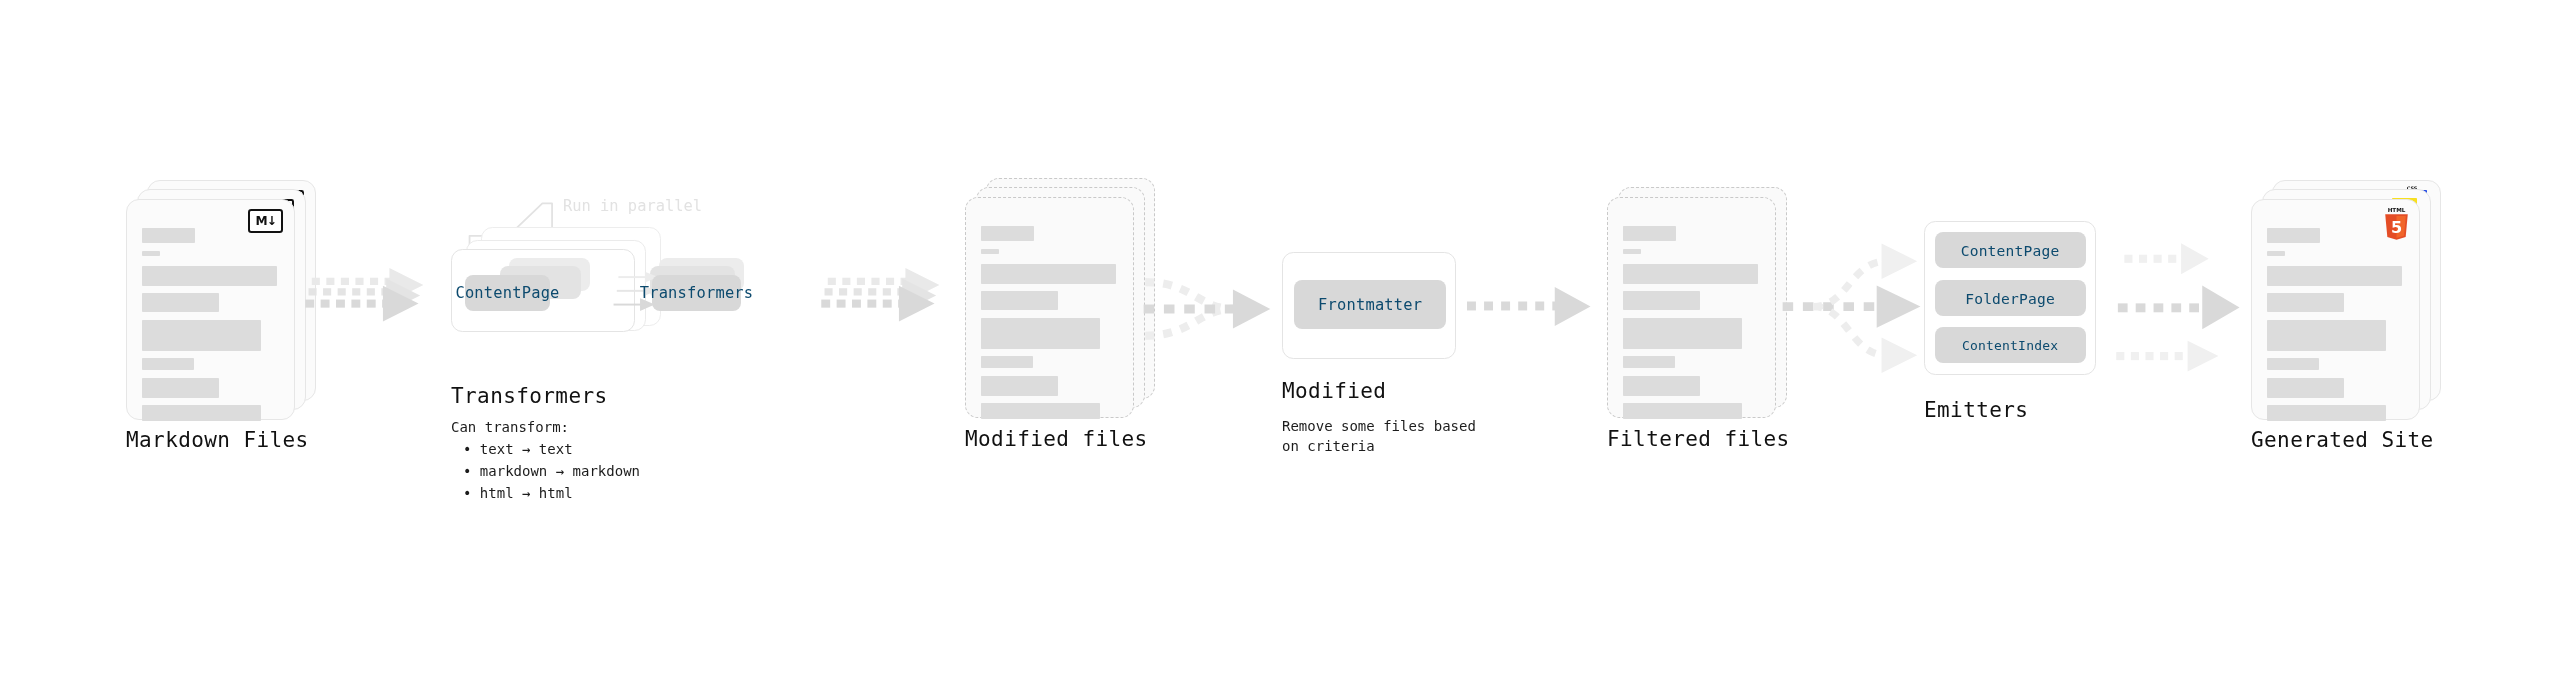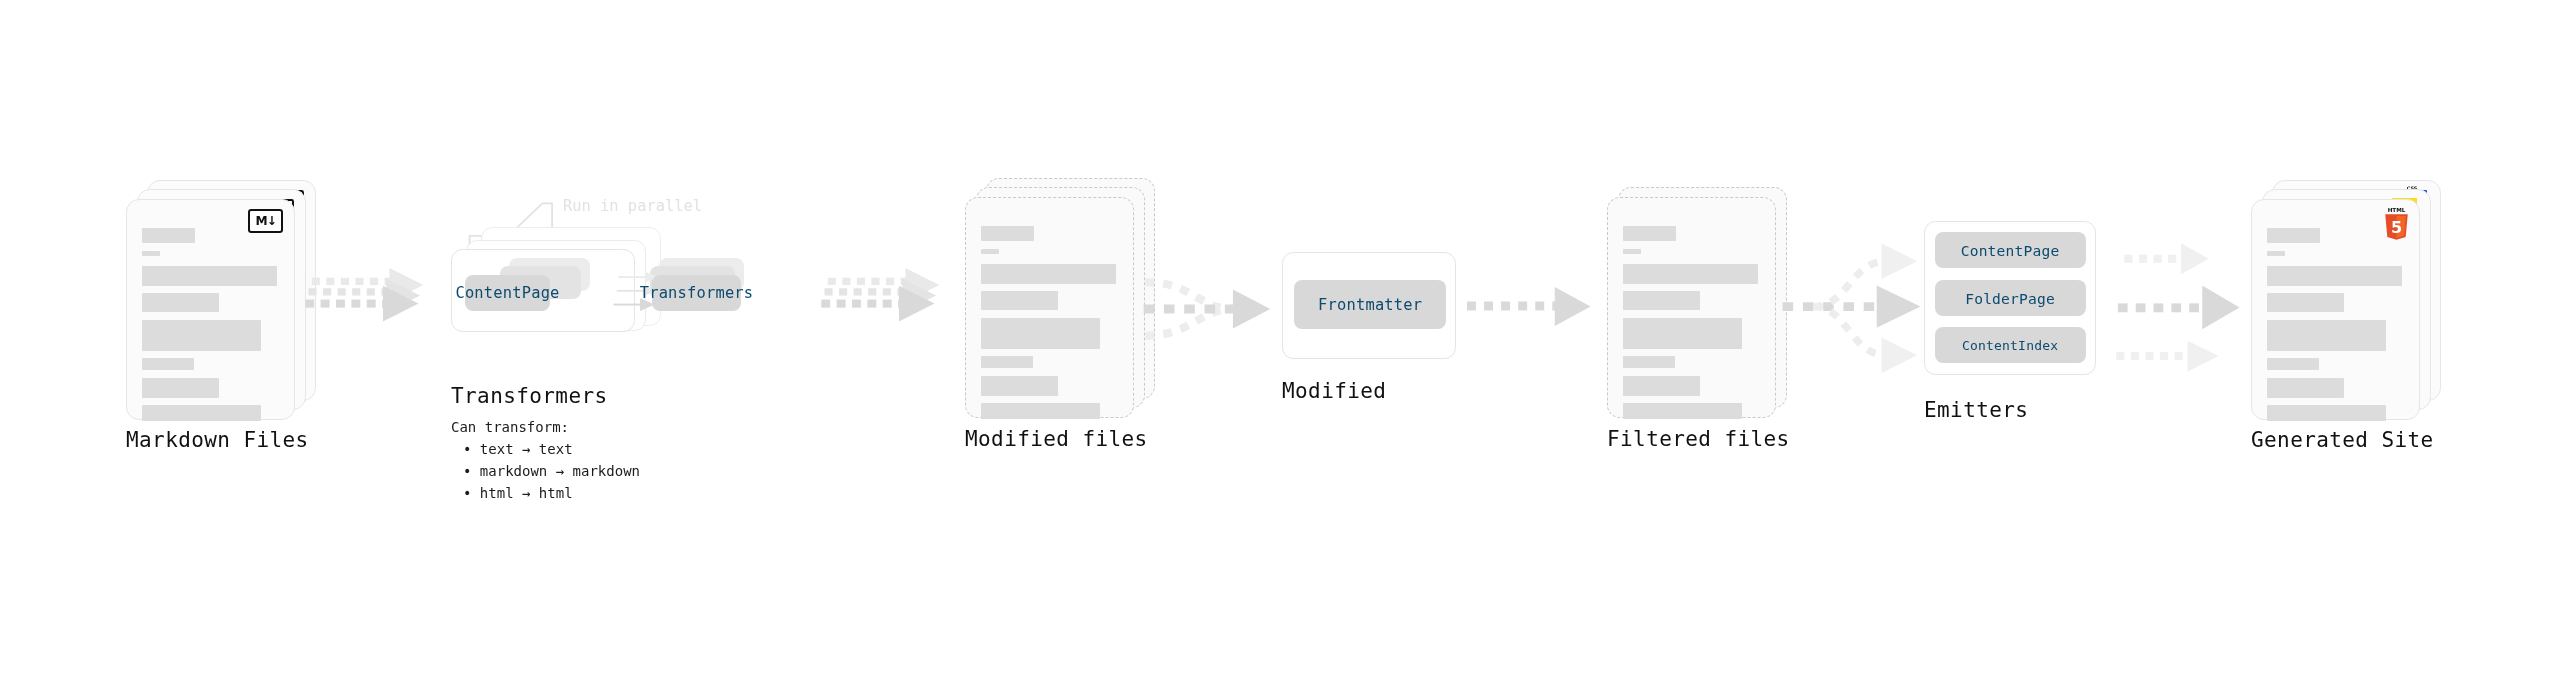--- a/index.html
+++ b/index.html
@@ -238,20 +238,22 @@
     <path d="M4,88 C62,88 70,55 112,55" fill="none" stroke="#ededed" stroke-width="10" stroke-dasharray="11 11" stroke-linecap="butt"></path>
     <path d="M2,55 L118,55" fill="none" stroke="#d9d9d9" stroke-width="11" stroke-dasharray="13 12" stroke-linecap="butt"></path>
     <polygon points="112,31 158,55 112,79" fill="#d9d9d9"></polygon>
   </svg>
 
   <div class="abs" style="left:1282px;top:252px;">
     <div class="gbox" style="left:0;top:0;width:174px;height:107px;"></div>
     <div class="chip" style="left:12.2px;top:28px;width:152px;height:49px;">Frontmatter</div>
   </div>
   <div class="title" style="left:1282px;top:379px;">Modified</div>
+  <div class="sub" style="left:1282px;top:416px;">Remove some files based
+on criteria</div>
 
   <svg class="abs" style="left:1467px;top:286px;" width="130" height="57" viewBox="0 0 160 70">
     <g fill="#d9d9d9">
       <rect x="0" y="19" width="11" height="11"></rect>
         <rect x="21" y="19" width="11" height="11"></rect>
         <rect x="42" y="19" width="11" height="11"></rect>
       <rect x="63" y="19" width="11" height="11"></rect>
         <rect x="84" y="19" width="11" height="11"></rect>
         <rect x="105" y="19" width="11" height="11"></rect>
       <polygon points="108,1 152,25 108,49"></polygon>

